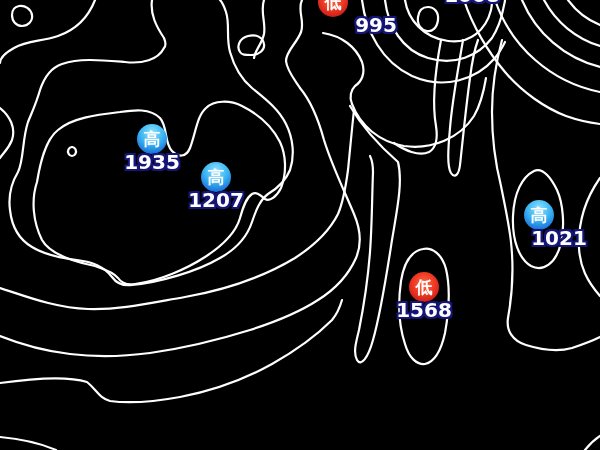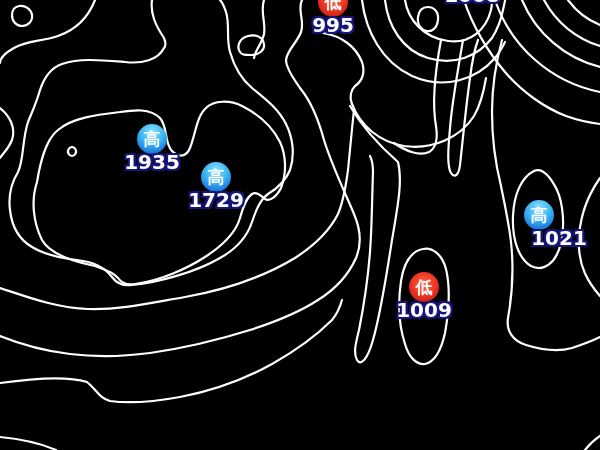--- a/index.html
+++ b/index.html
@@ -82,33 +82,33 @@
       <div class="marker" style="left: 152px; top: 139px;">
         <div class="marker-circle high">
           <span class="marker-symbol">高</span>
         </div>
         <div class="marker-value" style="top: 11px;">1935</div>
       </div>
       <div class="marker" style="left: 216px; top: 177px;">
         <div class="marker-circle high">
           <span class="marker-symbol">高</span>
         </div>
-        <div class="marker-value" style="top: 11px;">1729</div>
+        <div class="marker-value" style="top: 11px;">1207</div>
       </div>
       <div class="marker" style="left: 333px; top: 2px;">
         <div class="marker-circle low">
           <span class="marker-symbol">低</span>
         </div>
-        <div class="marker-value" style="top: 11px;">995</div>
+        <div class="marker-value" style="top: 11px; margin-left: 43px;">995</div>
       </div>
       <div class="marker" style="left: 424px; top: 287px;">
         <div class="marker-circle low">
           <span class="marker-symbol">低</span>
         </div>
-        <div class="marker-value" style="top: 11px;">1009</div>
+        <div class="marker-value" style="top: 11px;">1568</div>
       </div>
       <div class="marker" style="left: 539px; top: 215px;">
         <div class="marker-circle high">
           <span class="marker-symbol">高</span>
         </div>
         <div class="marker-value" style="top: 11px; padding-left: 40px;">1021</div>
       </div>
       <div class="marker" style="left: 472px; top: -28px;">
         <div class="marker-value" style="top: 11px;">1008</div>
       </div>

